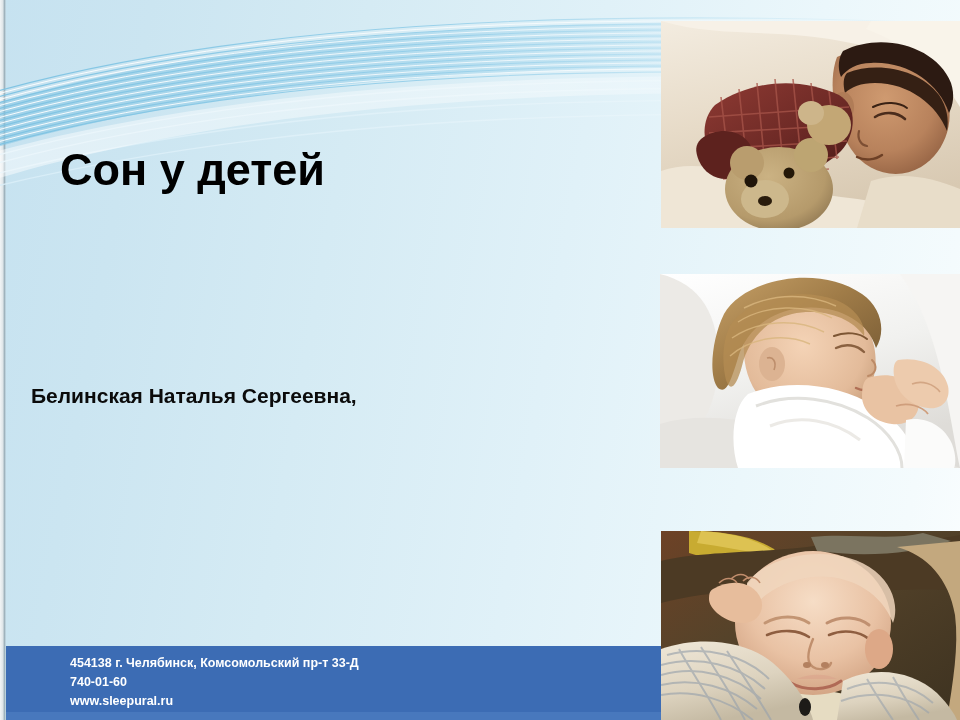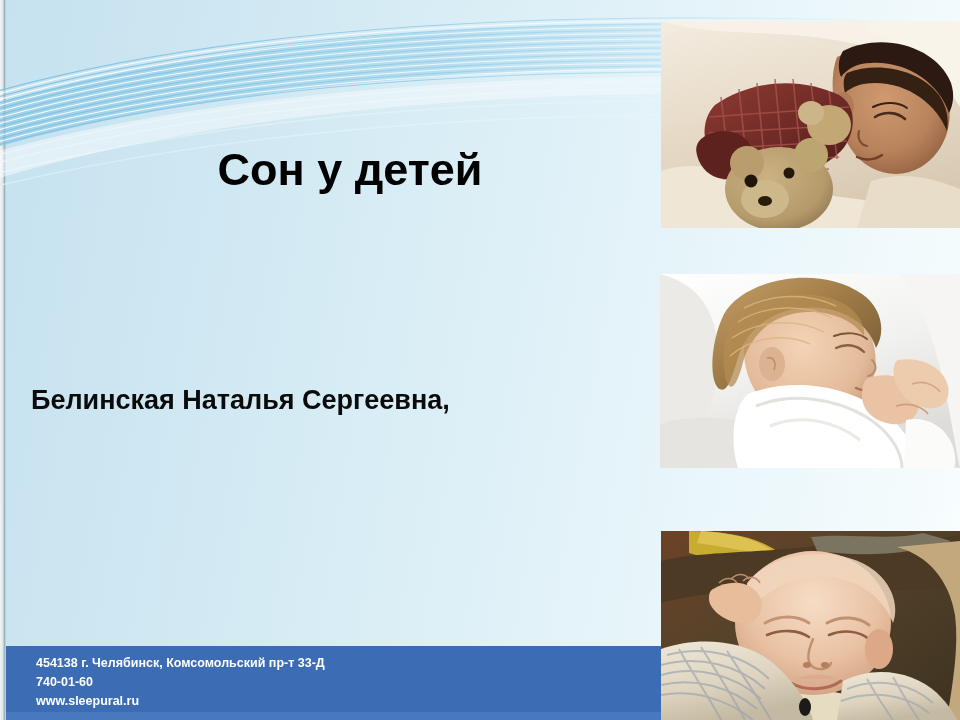--- a/index.html
+++ b/index.html
@@ -45,33 +45,33 @@
     width: 960px; height: 260px;
     pointer-events: none;
   }
 
   
   .title {
     position: absolute;
     left: 60px;
     top: 144px;
     width: 580px;
-    text-align: center;
+    text-align: left;
     font-size: 45px;
     font-weight: bold;
     color: #000000;
     letter-spacing: 0px;
     line-height: 1.15;
   }
   .subtitle {
     position: absolute;
     left: 31px;
     top: 379px;
     width: 600px;
-    font-size: 27px;
+    font-size: 21px;
     font-weight: bold;
     color: #0b0b0b;
     line-height: 1.62;
   }
   .subtitle div { white-space: nowrap; }
 
   
   .footer-bar {
     position: absolute;
     left: 6px;
@@ -90,21 +90,21 @@
   }
   .footer-text {
     position: absolute;
     left: 36px;
     top: 654px;
     font-size: 12.5px;
     font-weight: bold;
     color: #ffffff;
     line-height: 1.52;
   }
-  .footer-text div { white-space: nowrap; }
+  .footer-text div { white-space: nowrap; margin-left: 34px; }
 
   
   .photo {
     position: absolute;
     overflow: hidden;
     background: #ffffff;
   }
   .photo svg { display: block; }
 
   #photo-1 { left: 661px; top: 21px;  width: 299px; height: 207px; }

